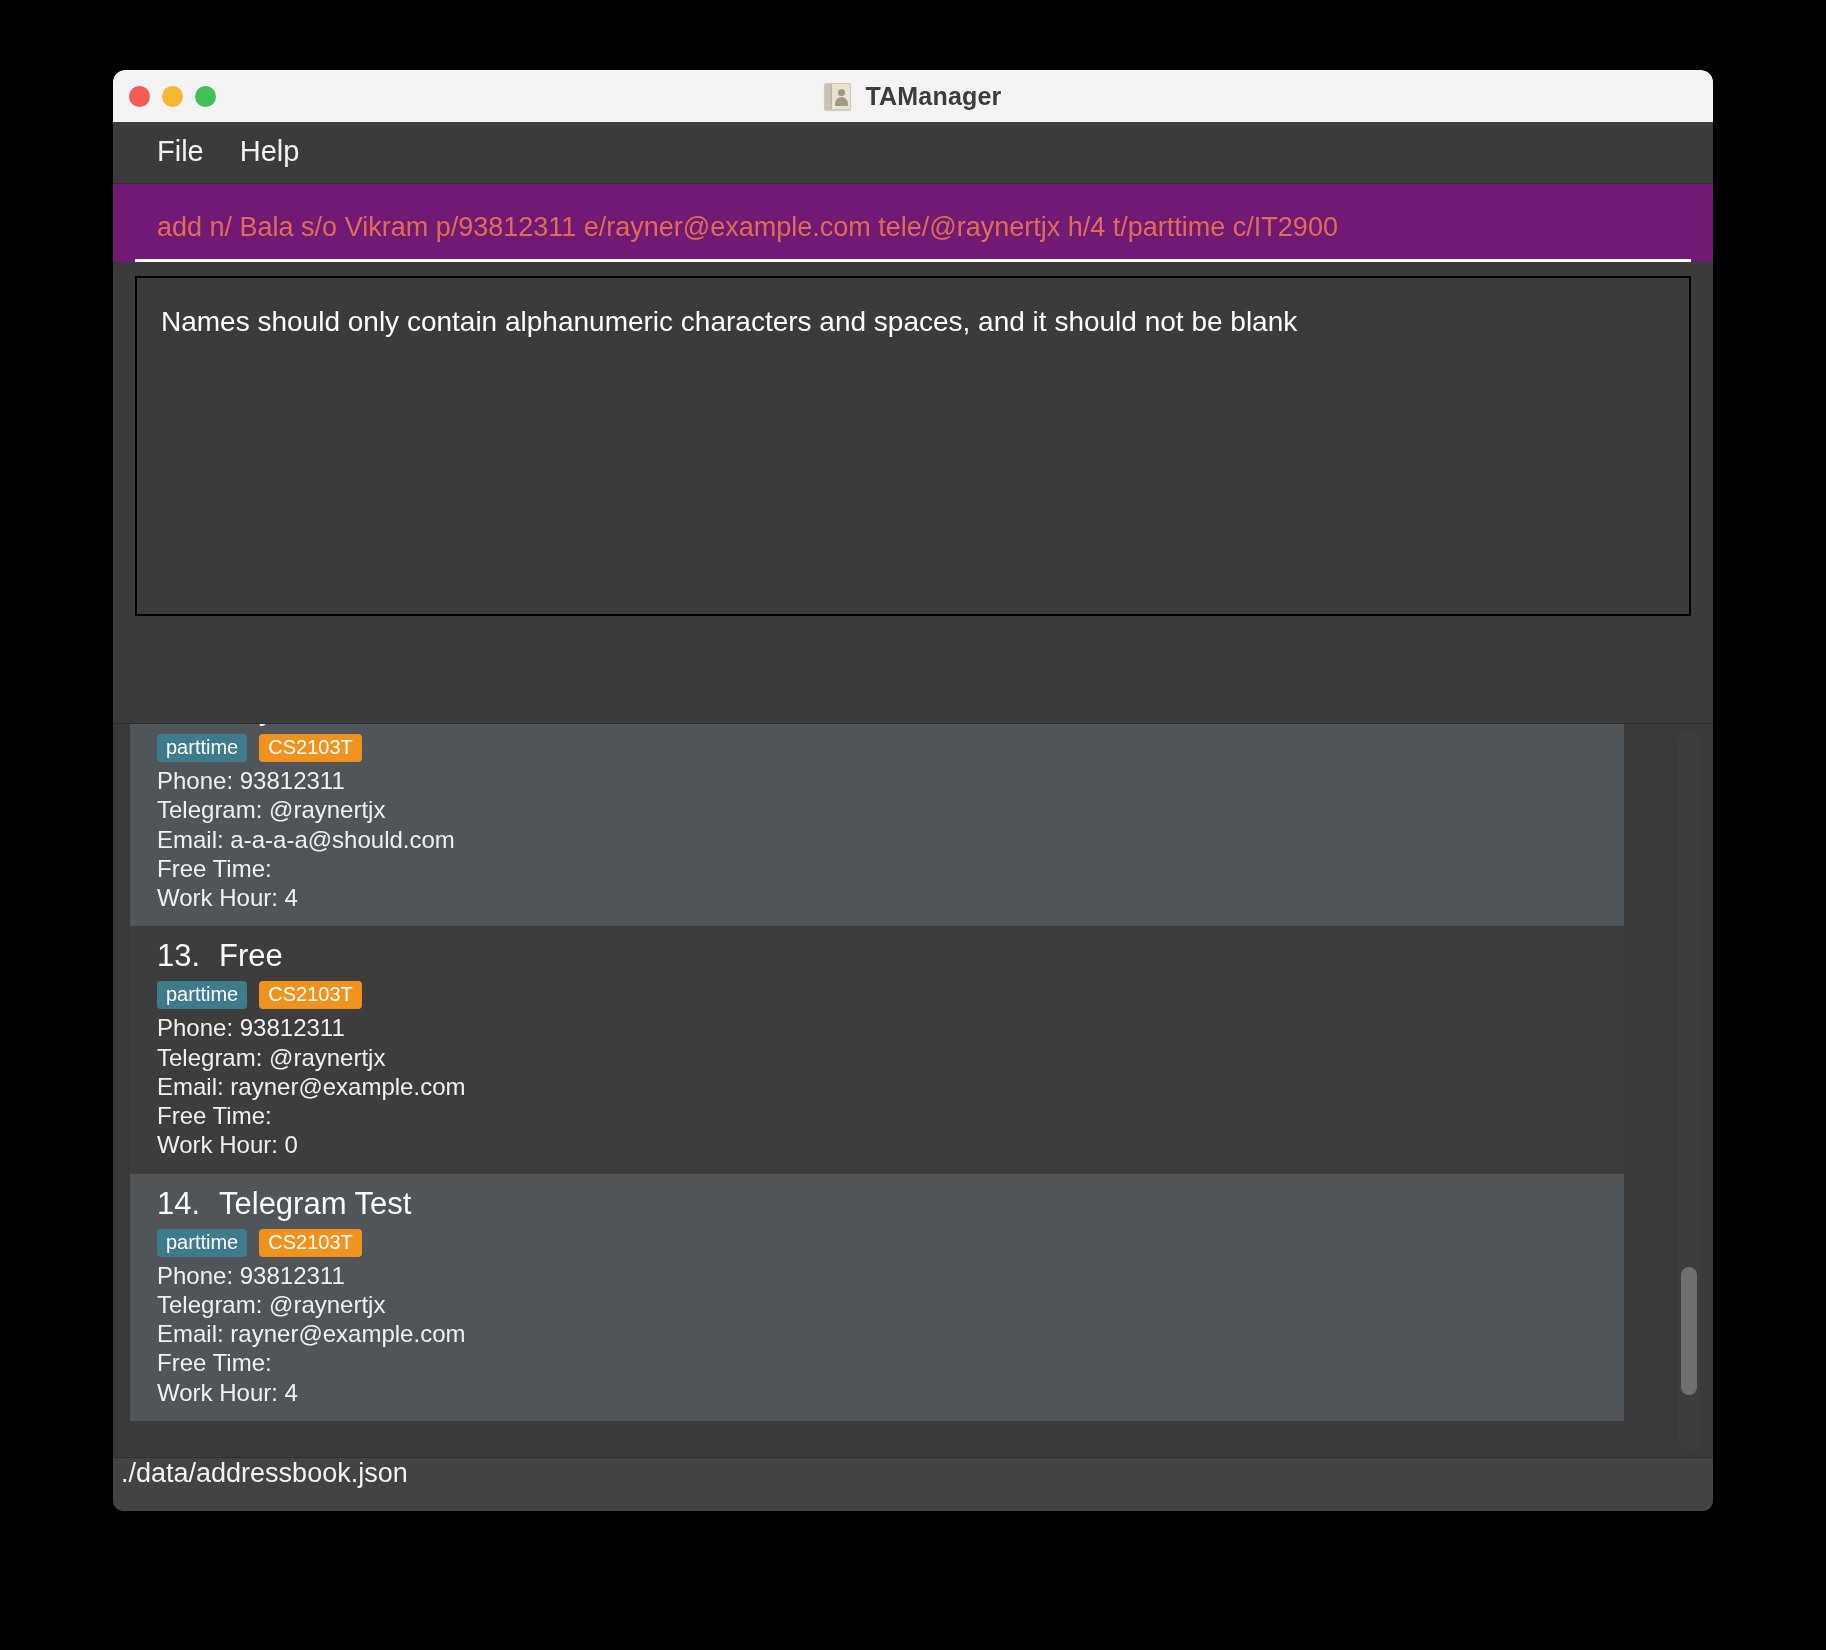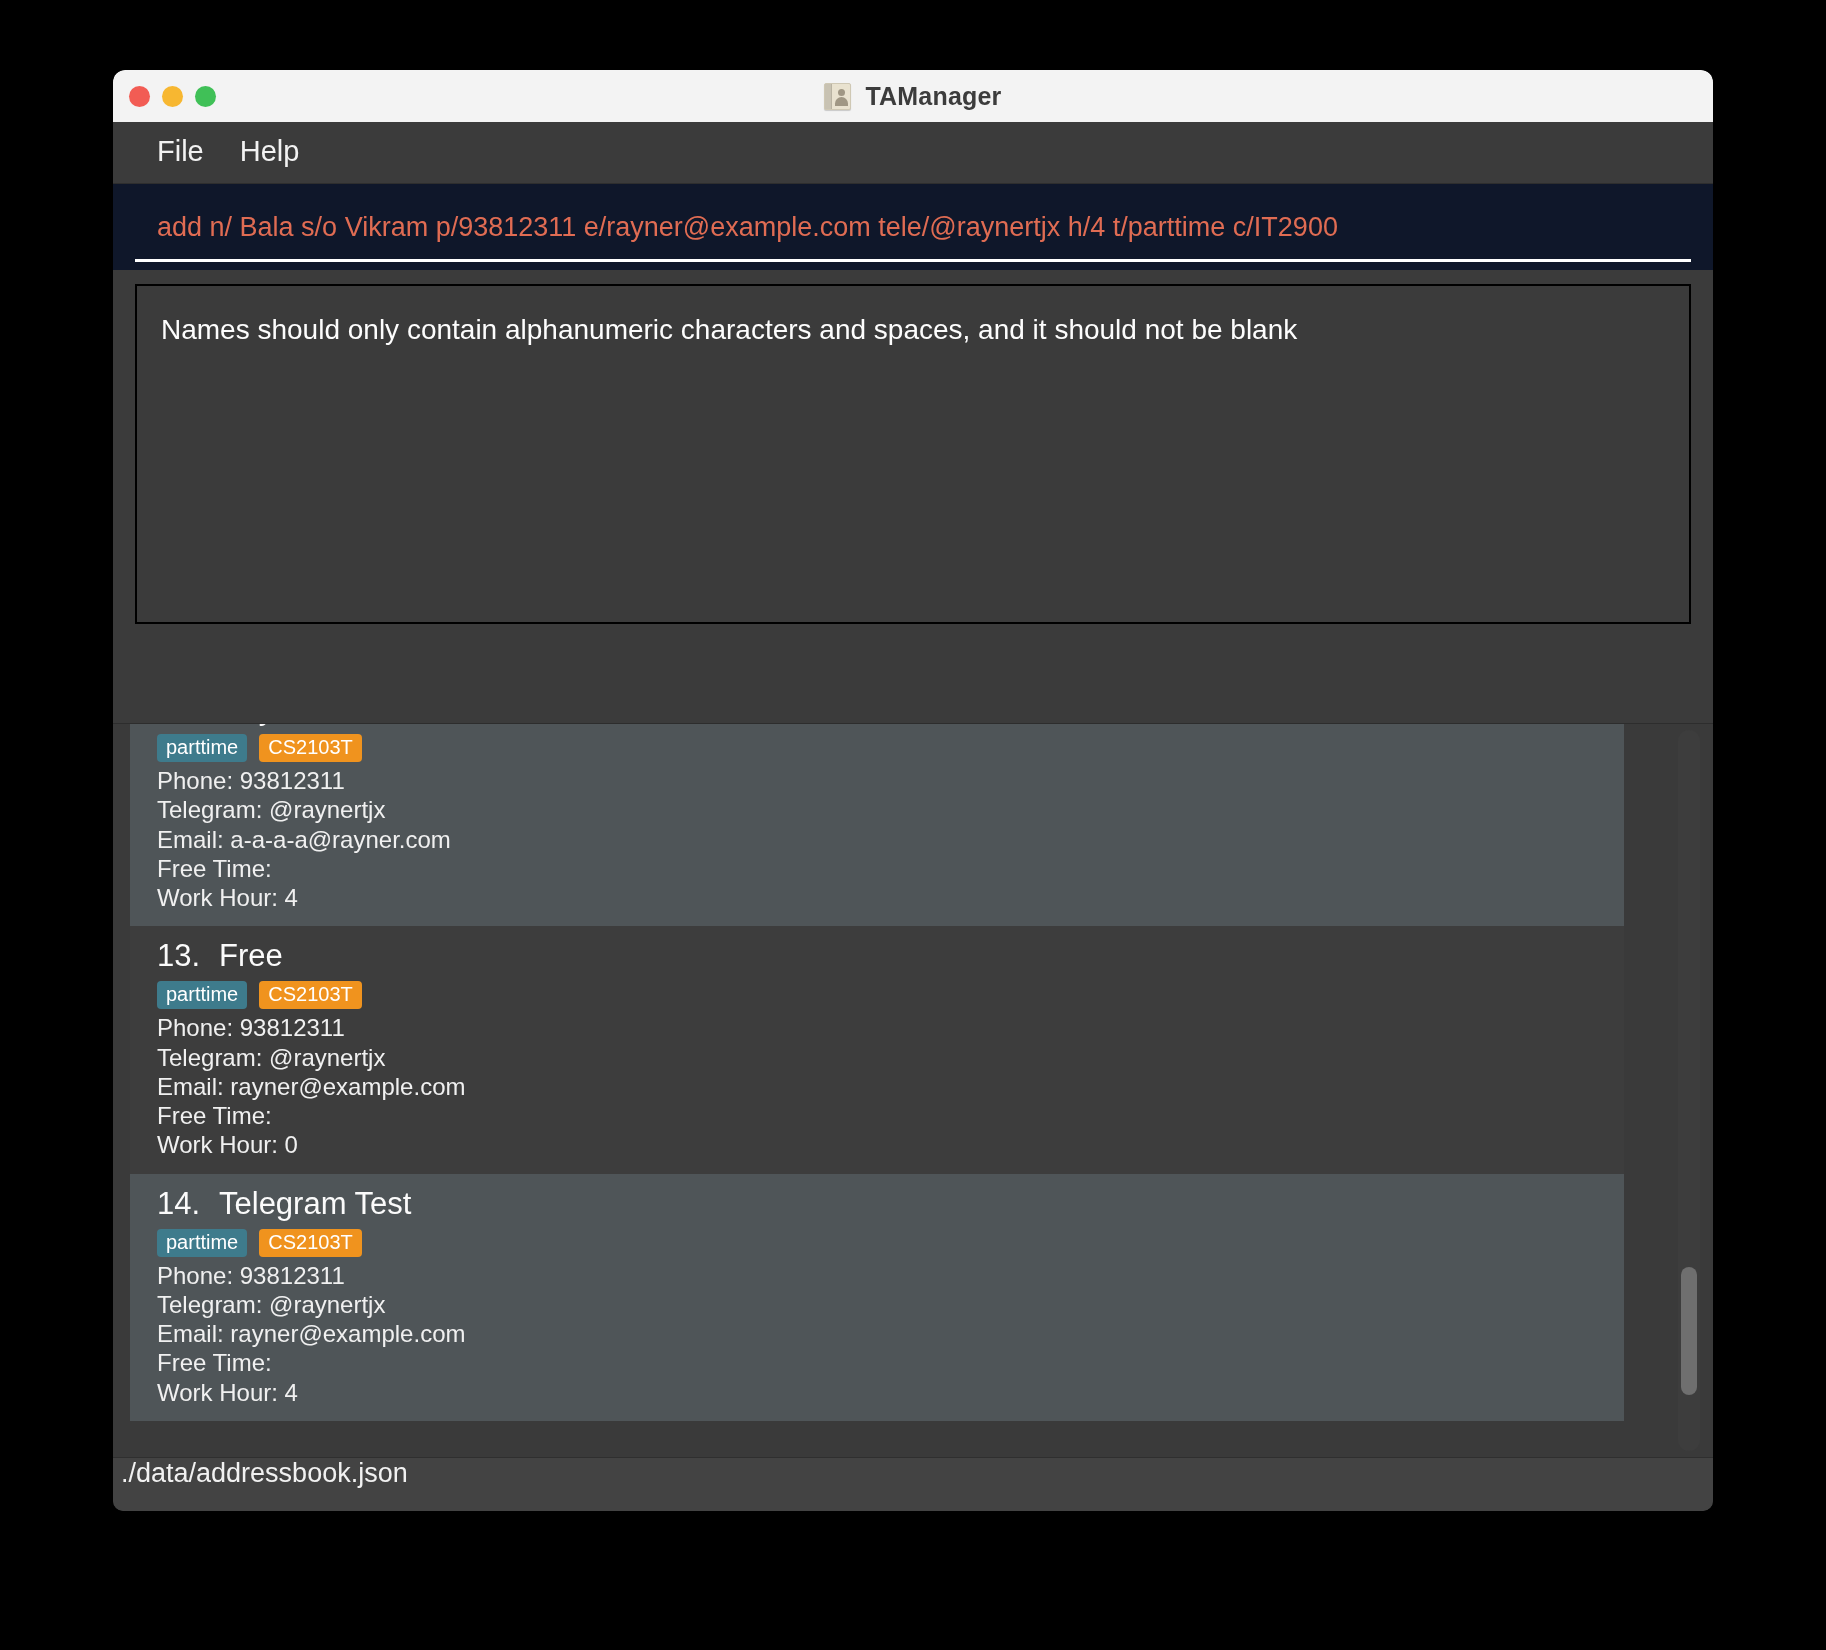--- a/index.html
+++ b/index.html
@@ -129,22 +129,22 @@
   }
   .menu-item {
     color: #f2f2f2;
     font-size: 29px;
     padding: 4px 18px 6px 18px;
     cursor: default;
   }
 
   
   #commandpane {
-    background: #0f172a;
-    padding: 12px 22px 8px 22px;
+    background: #701a75;
+    padding: 12px 22px 0 22px;
     box-sizing: border-box;
   }
   #commandbox {
     height: 66px;
     display: flex;
     align-items: center;
     border-bottom: 3px solid #ffffff;
     padding-left: 22px;
     box-sizing: border-box;
   }
@@ -328,21 +328,21 @@
             <div class="p-header">
               <span class="p-index">12.</span>
               <span class="p-name">Rayner Toh</span>
             </div>
             <div class="p-tags">
               <span class="tag type">parttime</span>
               <span class="tag course">CS2103T</span>
             </div>
             <div class="p-field"><span>Phone:</span> <span>93812311</span></div>
             <div class="p-field"><span>Telegram:</span> <span>@raynertjx</span></div>
-            <div class="p-field"><span>Email:</span> <span>a-a-a-a@rayner.com</span></div>
+            <div class="p-field"><span>Email:</span> <span>a-a-a-a@should.com</span></div>
             <div class="p-field"><span>Free Time:</span> <span></span></div>
             <div class="p-field"><span>Work Hour:</span> <span>4</span></div>
           </div>
           <div class="person-card">
             <div class="p-header">
               <span class="p-index">13.</span>
               <span class="p-name">Free</span>
             </div>
             <div class="p-tags">
               <span class="tag type">parttime</span>

